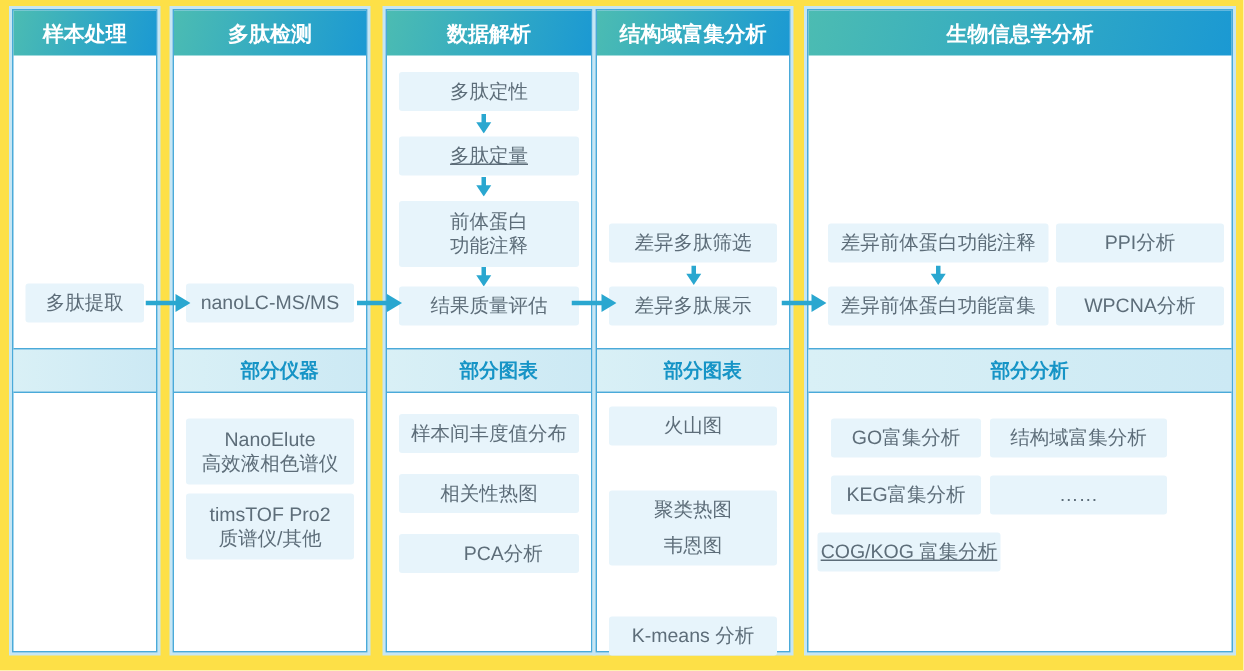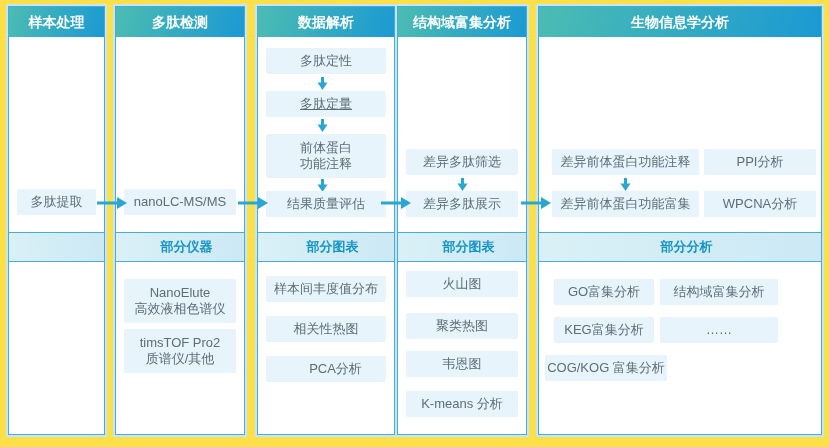--- a/index.html
+++ b/index.html
@@ -42,26 +42,26 @@
   .c3-s0{top:41px;} .c3-s1{top:84px;text-decoration:underline;} .c3-s2{top:127px;} .c3-s3{top:184px;}
   
   .c4-s0{top:142px;} .c4-s1{top:184px;}
   
   .c5-main{left:13px;right:auto;width:147px;}
   .c5-side{left:165px;right:auto;width:112px;}
   .c5-r0{top:142px;} .c5-r1{top:184px;}
   
   .c2-i0{top:272px;} .c2-i1{top:322px;}
   .c3-i0{top:269px;} .c3-i1{top:309px;} .c3-i2{top:349px;padding-left:21px;}
-  .c4-i0{top:264px;} .c4-i1{top:306px;text-align:center;} .c4-i2{top:344px;} .c4-i3{top:384px;}
+  .c4-i0{top:264px;} .c4-i1{top:320px;text-align:center;} .c4-i2{top:344px;} .c4-i3{top:404px;}
   .c5-i0{top:272px;left:15px;right:auto;width:100px;}
   .c5-i1{top:272px;left:121px;right:auto;width:118px;}
   .c5-i2{top:310px;left:15px;right:auto;width:100px;}
   .c5-i3{top:310px;left:121px;right:auto;width:118px;}
-  .c5-i4{top:348px;left:6px;right:auto;width:122px;}
+  .c5-i4{top:348px;left:6px;right:auto;width:122px;text-decoration:underline;}
   
   .harrow{position:absolute;top:195px;width:30px;height:12px;}
   .ha1{left:97px;} .ha2{left:238px;} .ha3{left:381px;} .ha4{left:521px;}
   .varrow{position:absolute;width:11px;height:13px;}
   .c3-va0{left:59px;top:69px;} .c3-va1{left:59px;top:111px;} .c3-va2{left:59px;top:171px;}
   .c4-va{left:59px;top:170px;}
   .c5-va{left:81px;top:170px;}
   .arrow-fill{fill:#2aa7d0;}
 </style>
 </head>

